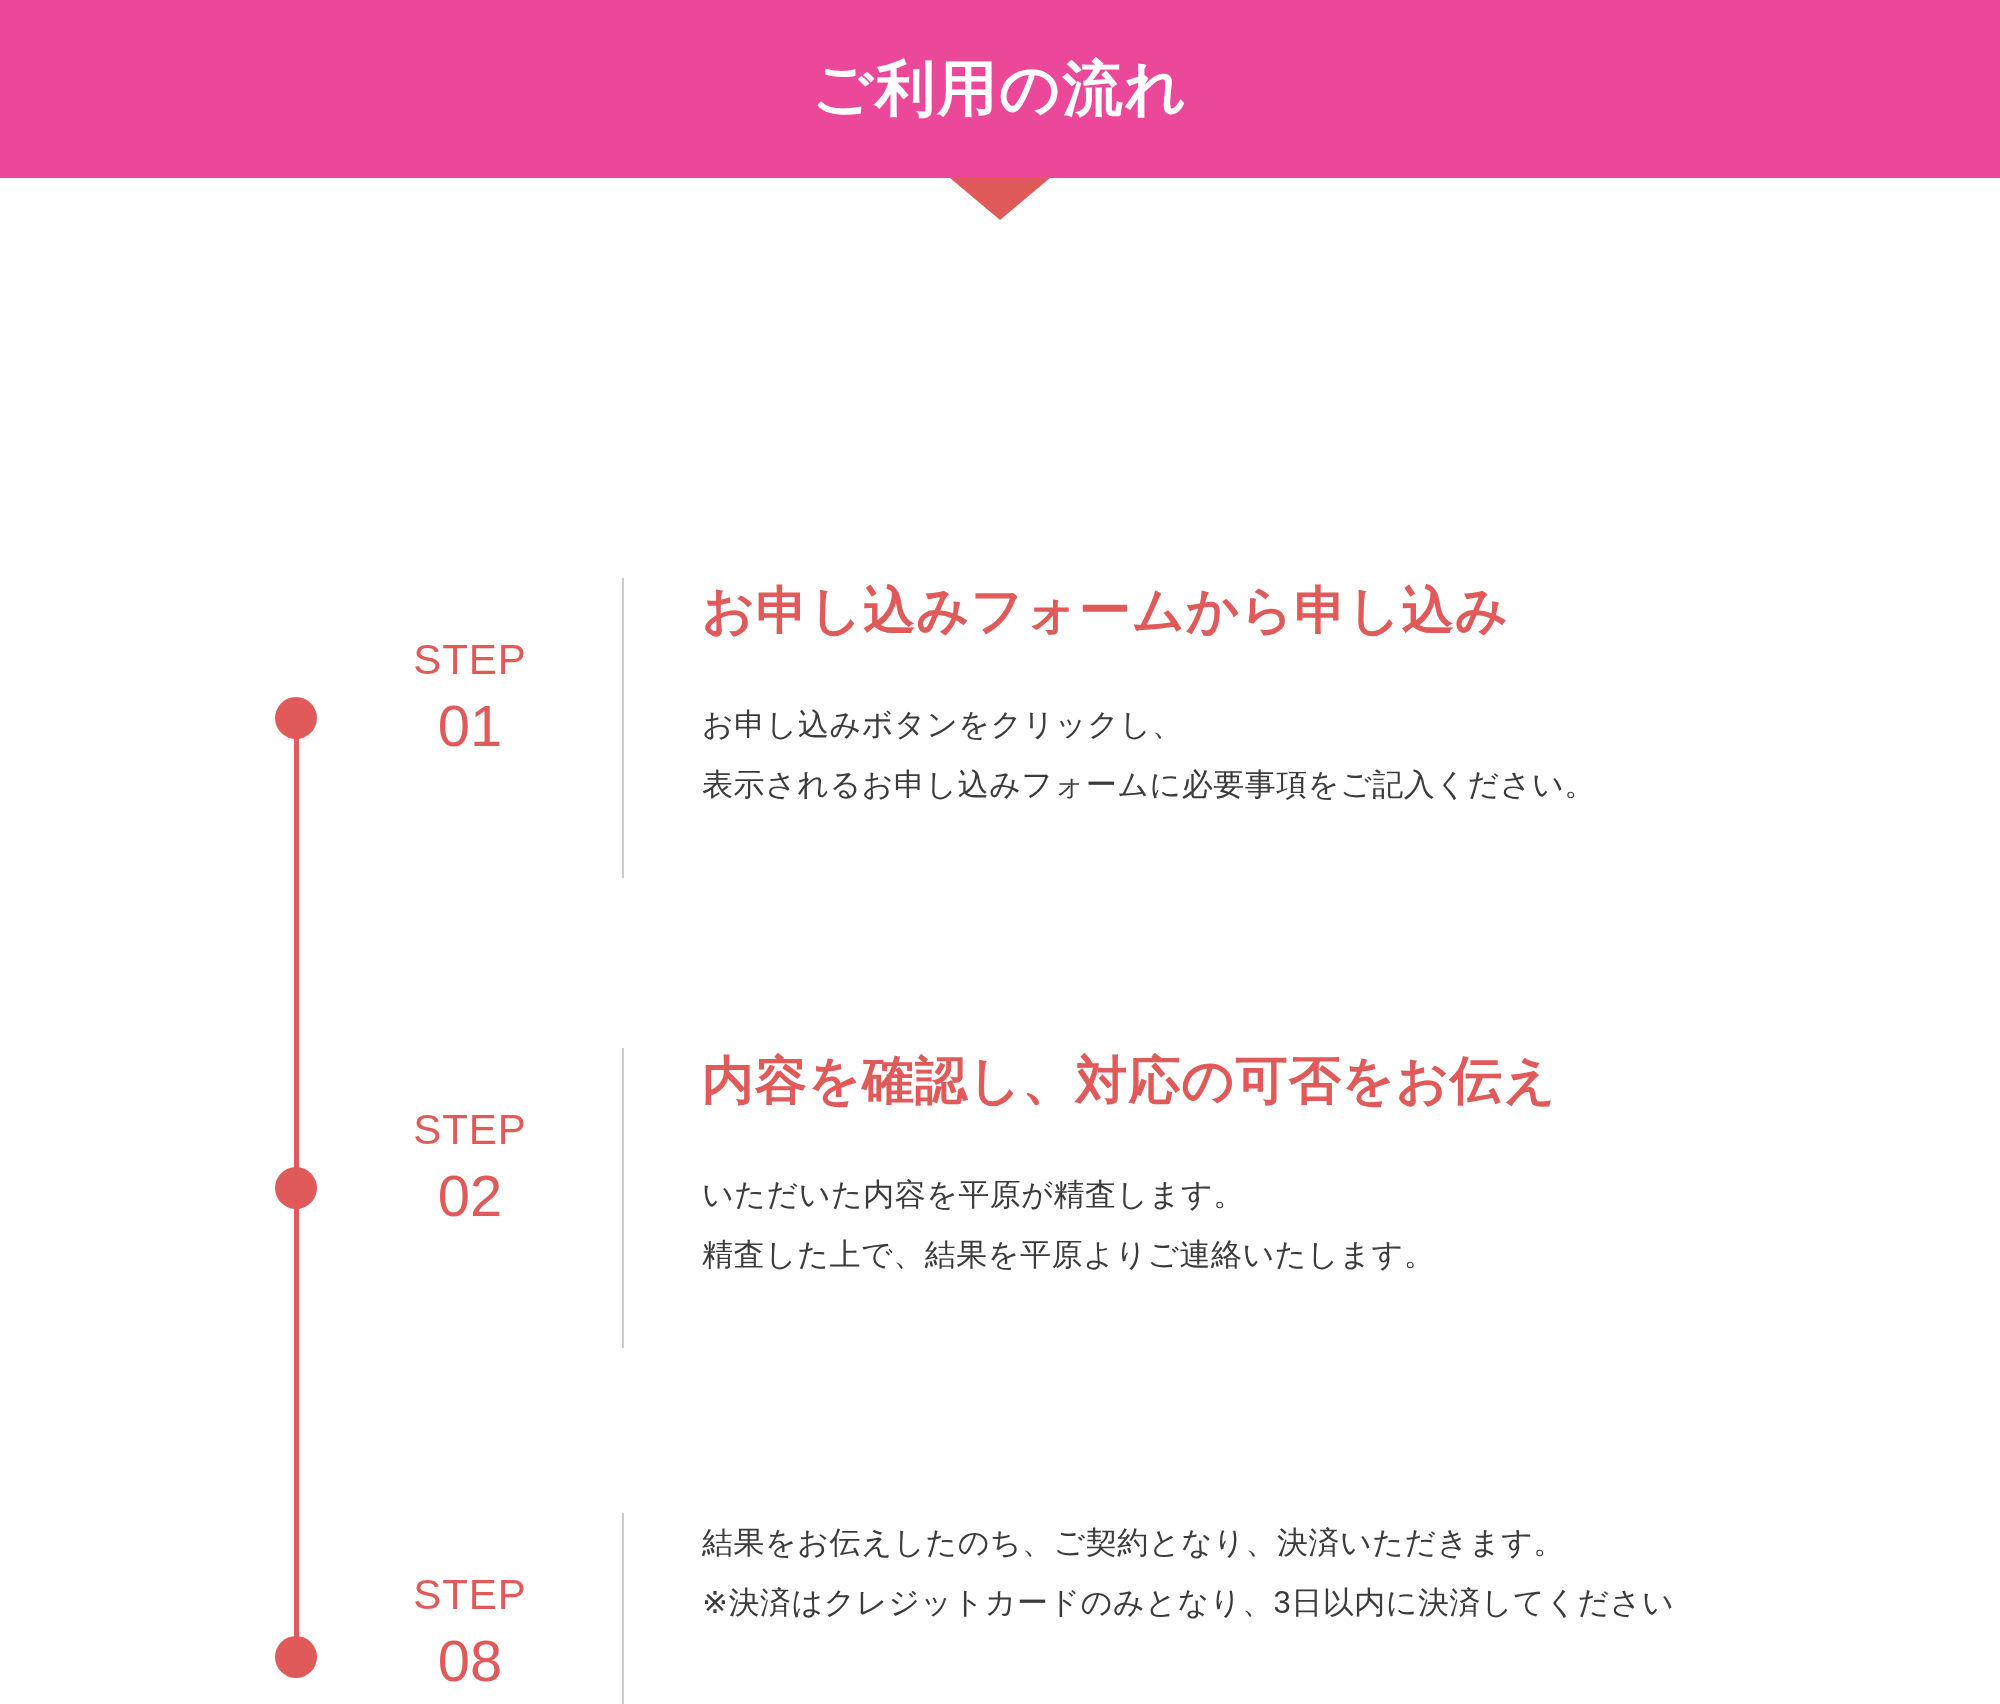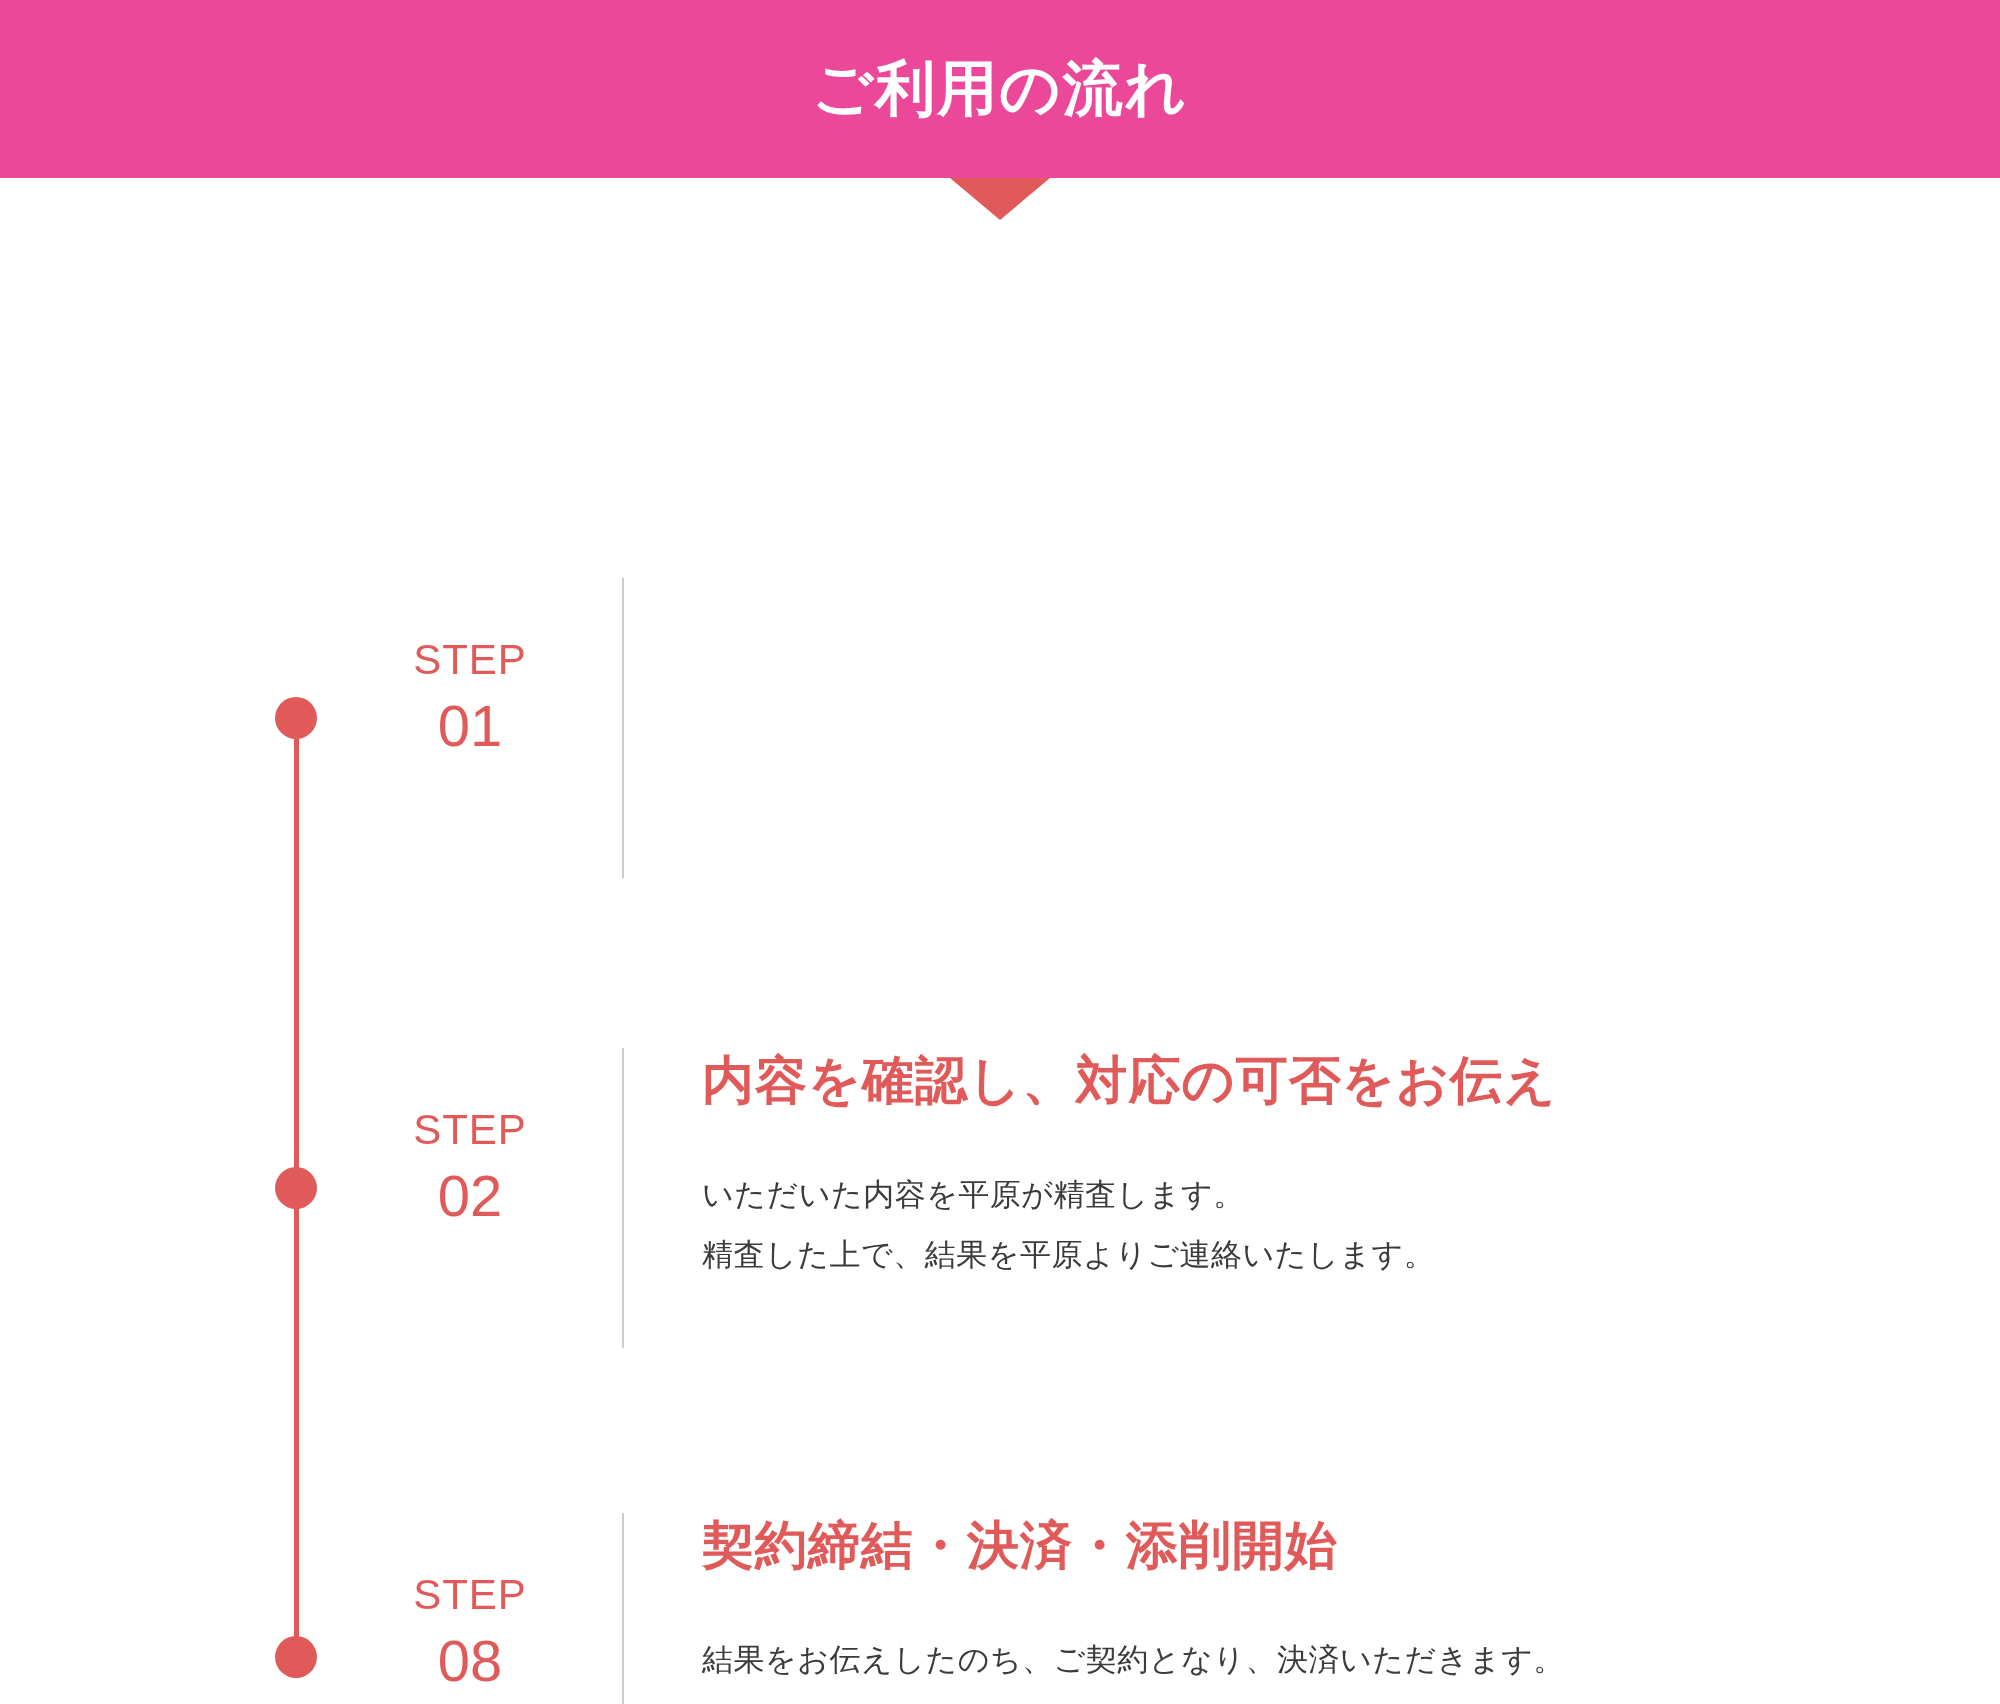--- a/index.html
+++ b/index.html
@@ -143,20 +143,25 @@
   <div class="dot dot-1"></div>
   <div class="dot dot-2"></div>
   <div class="dot dot-3"></div>
 
   <div class="step step-1">
     <div class="step-label">
       <span class="word">STEP</span>
       <span class="num">01</span>
     </div>
     <div class="divider"></div>
+    <div class="step-body">
+      <div class="step-heading">お申し込みフォームから申し込み</div>
+      <div class="step-desc-line">お申し込みボタンをクリックし、</div>
+      <div class="step-desc-line">表示されるお申し込みフォームに必要事項をご記入ください。</div>
+    </div>
   </div>
 
   <div class="step step-2">
     <div class="step-label">
       <span class="word">STEP</span>
       <span class="num">02</span>
     </div>
     <div class="divider"></div>
     <div class="step-body">
       <div class="step-heading">内容を確認し、対応の可否をお伝え</div>
@@ -165,19 +170,18 @@
     </div>
   </div>
 
   <div class="step step-3">
     <div class="step-label">
       <span class="word">STEP</span>
       <span class="num">08</span>
     </div>
     <div class="divider"></div>
     <div class="step-body">
-      <div class="step-heading">契約締結・決済・添削開始</div>
       <div class="step-desc-line">結果をお伝えしたのち、ご契約となり、決済いただきます。</div>
       <div class="step-desc-line">※決済はクレジットカードのみとなり、3日以内に決済してください</div>
     </div>
   </div>
 
 </div>
 
 </body></html>

